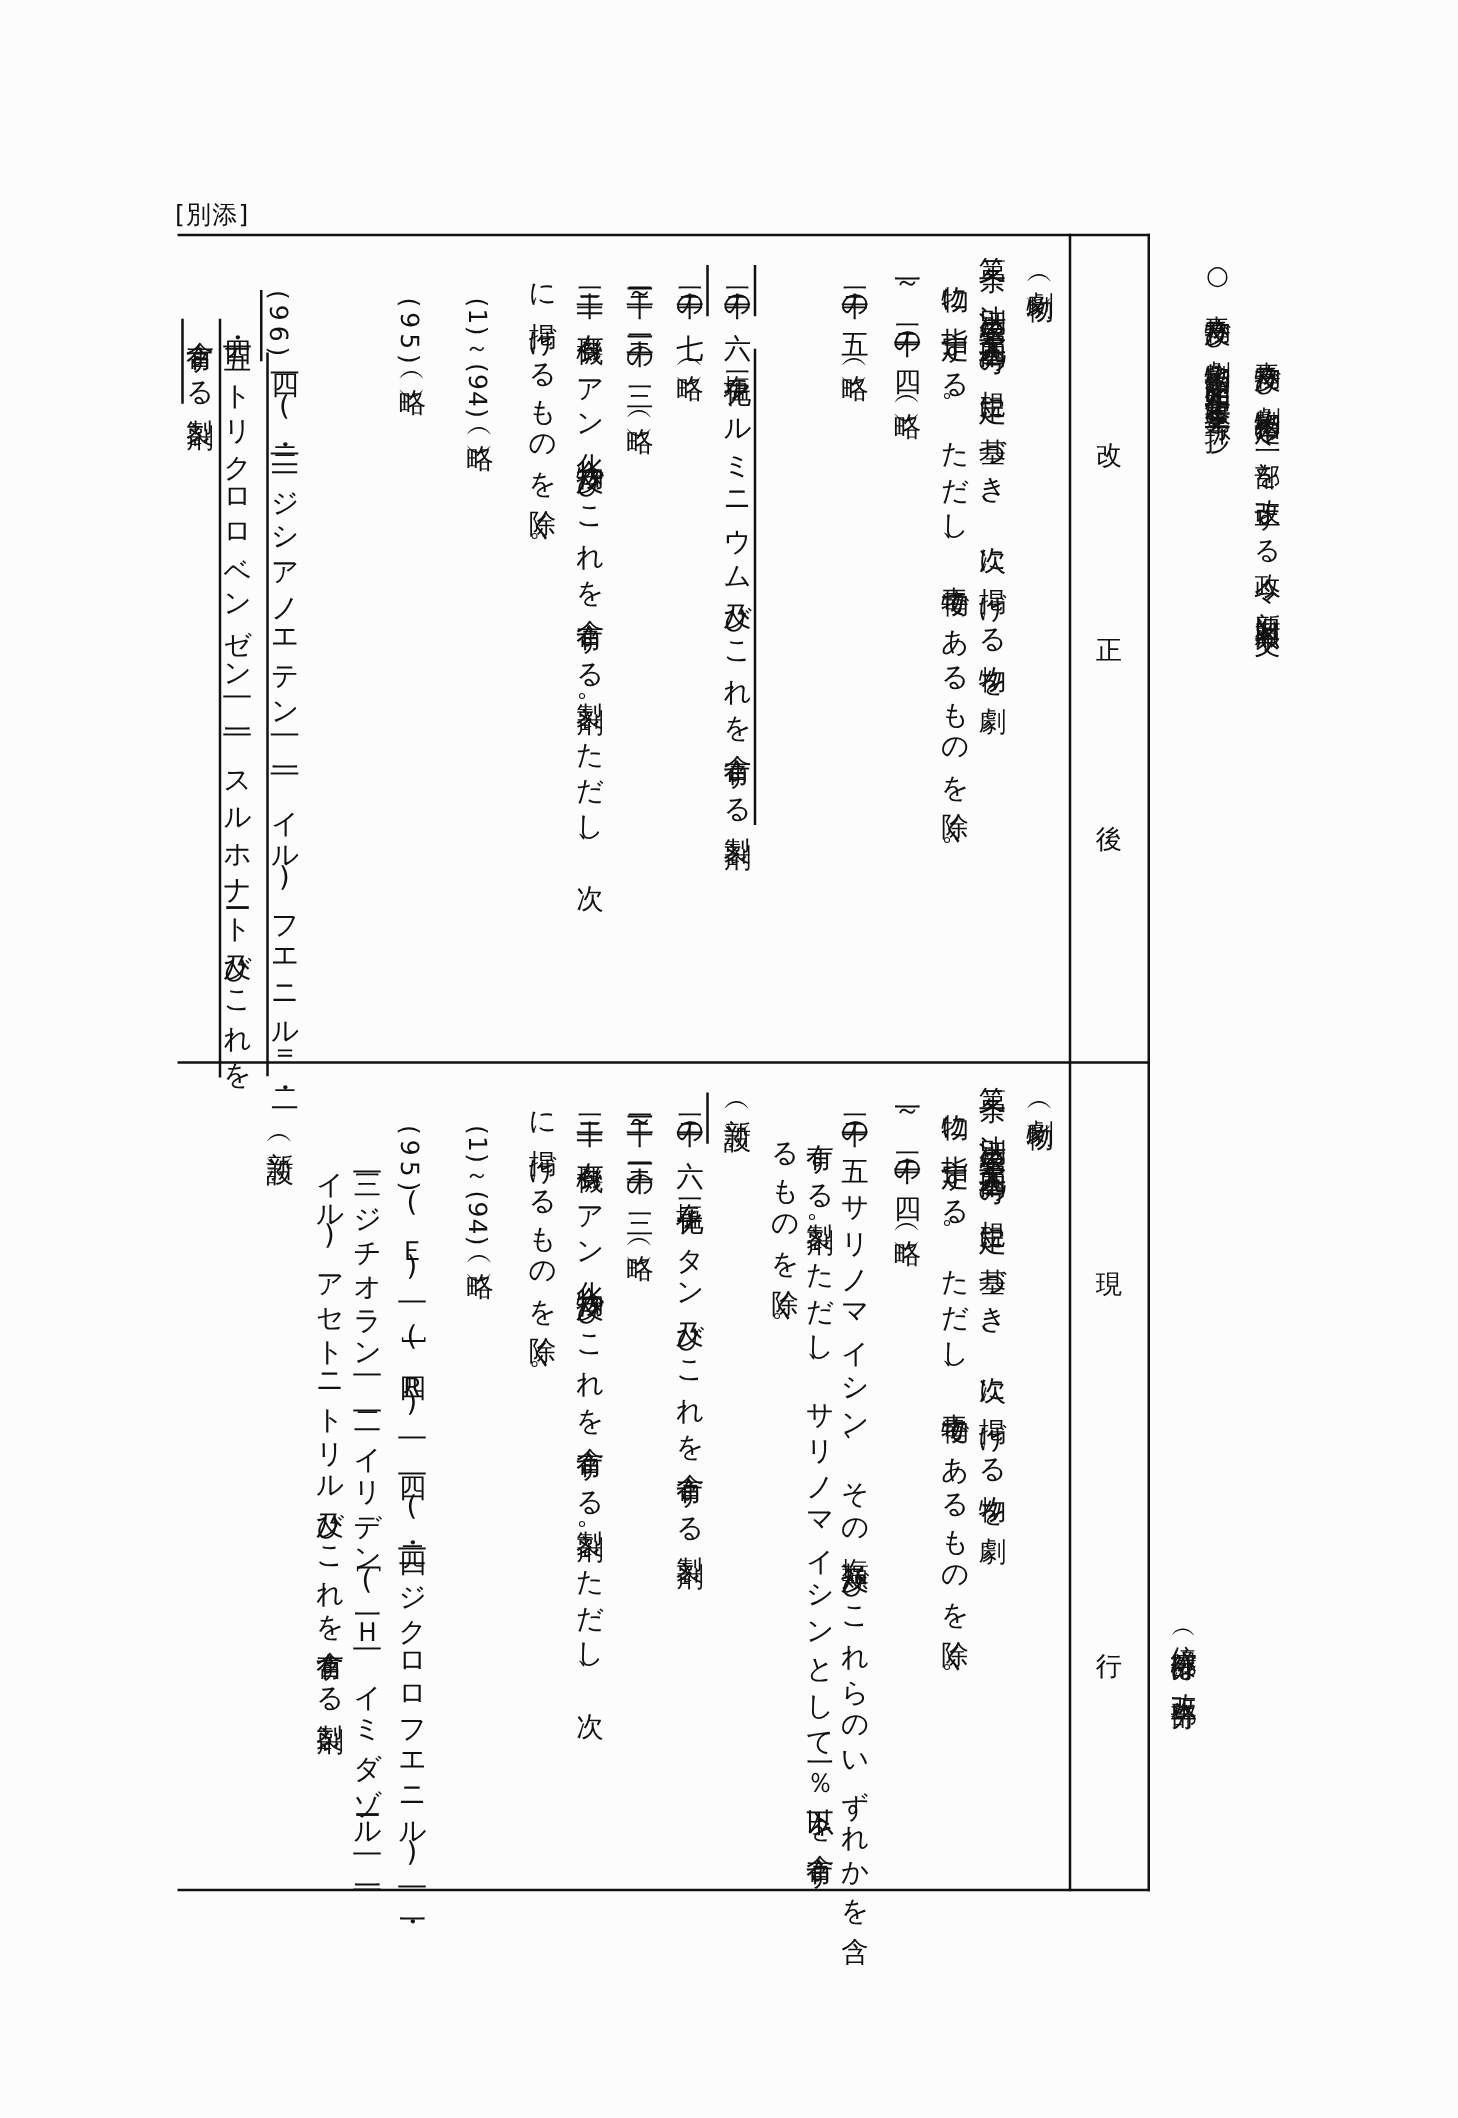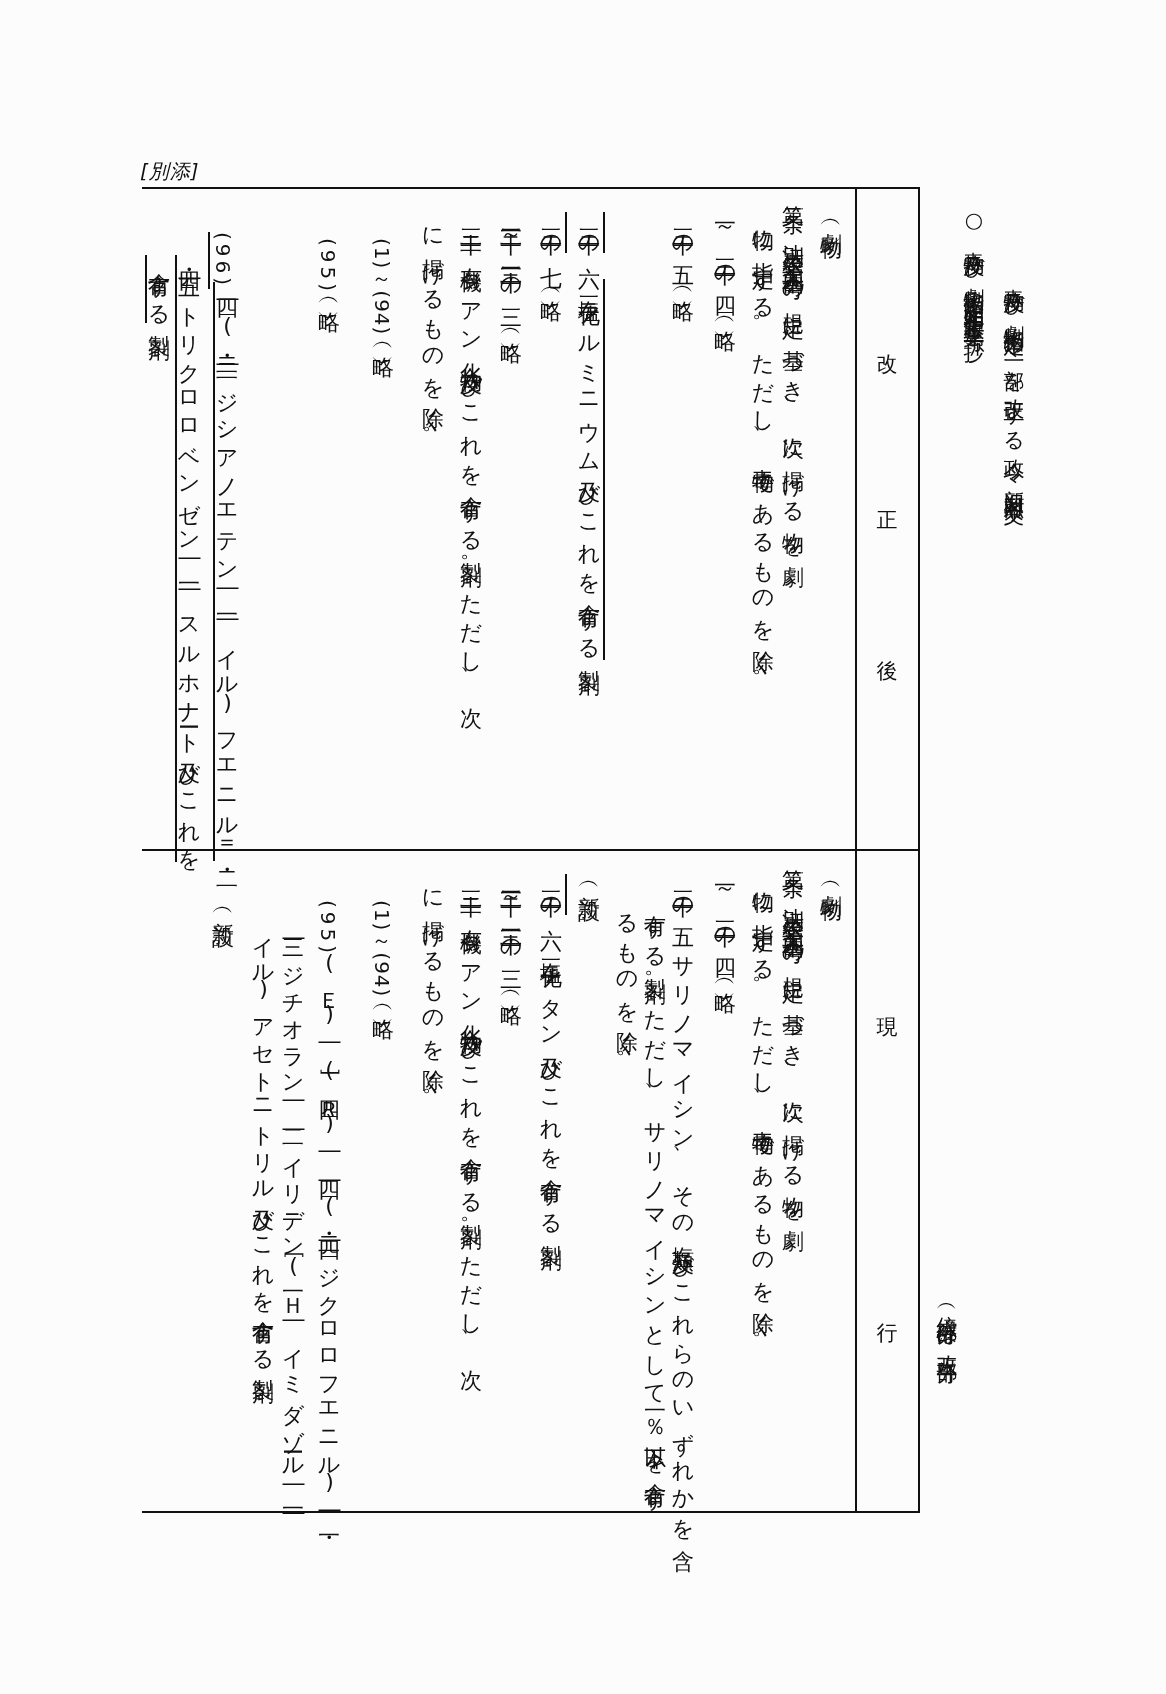--- a/index.html
+++ b/index.html
@@ -10,21 +10,21 @@
   .hline { position:absolute; height:2px; background:#111; }
   .vline { position:absolute; width:2px; background:#111; }
   .hdr { position:absolute; font-size:21px; width:30px; text-align:center; }
   .ul { border-right:2px solid #111; padding-right:1px; }
   .ull { border-left:2px solid #111; padding-left:1px; }
   .label { position:absolute; font-size:20px; letter-spacing:1px; }
 </style>
 </head>
 <body>
 
-<div class="label" style="left:140px; top:158px;font-style:italic;">[別添]</div>
+<div class="label" style="left:140px; top:158px;">[別添]</div>
 
 <div class="vt" style="left:1003px; top:272px; font-size:21px; letter-spacing:3px;">毒物及び劇物指定令の一部を改正する政令　新旧対照条文</div>
 <div class="vt" style="left:963px; top:208px; font-size:21px; letter-spacing:3px;">○毒物及び劇物指定令（昭和四十年政令第二号）（抄）</div>
 <div class="vt" style="left:936px; top:1296px; font-size:21px; letter-spacing:3px;">（傍線部分は改正部分）</div>
 
 <div class="hline" style="left:142px; width:778px; top:187px;"></div>
 <div class="hline" style="left:142px; width:778px; top:849px;"></div>
 <div class="hline" style="left:142px; width:778px; top:1511px;"></div>
 <div class="vline" style="left:918px; top:187px; height:1326px;"></div>
 <div class="vline" style="left:855px; top:187px; height:1326px;"></div>

